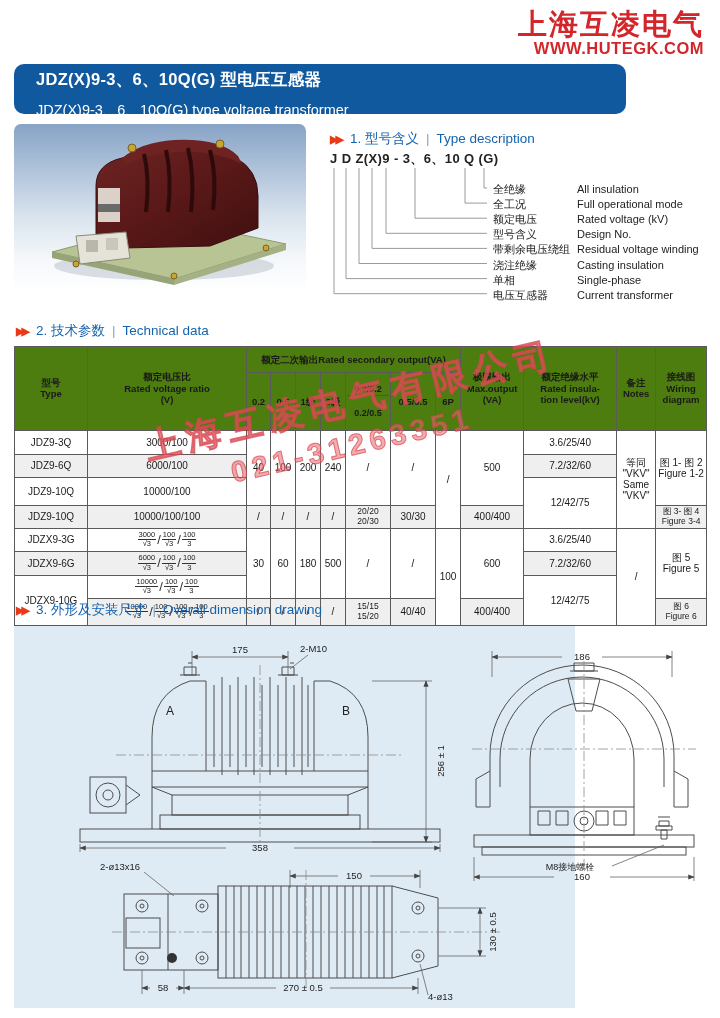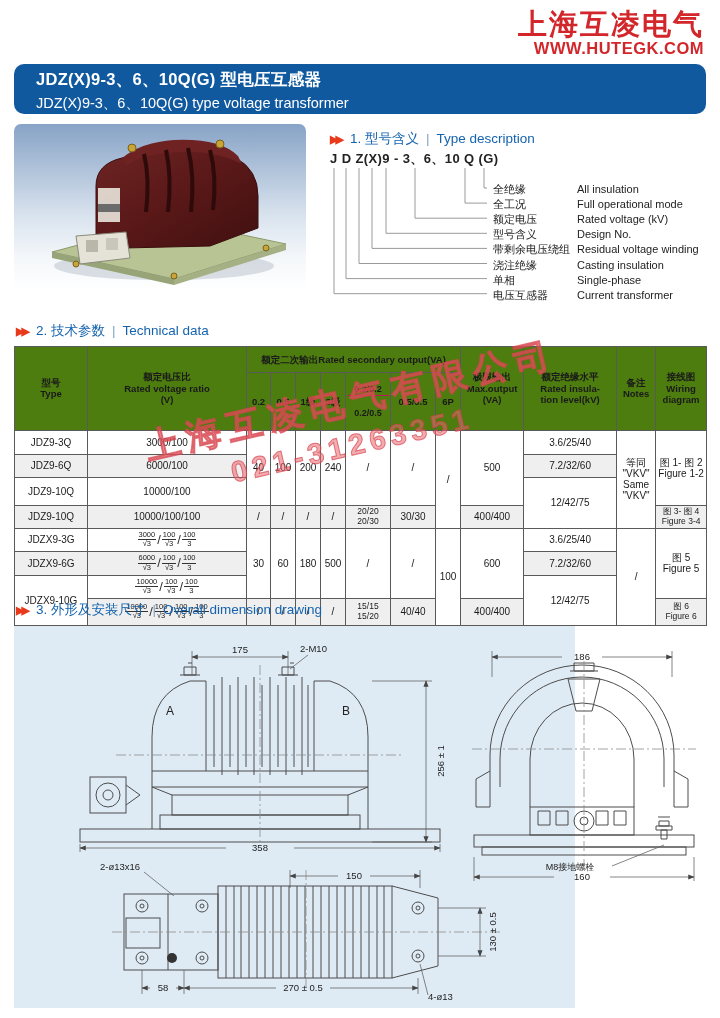--- a/index.html
+++ b/index.html
@@ -5,24 +5,24 @@
   * { margin:0; padding:0; box-sizing:border-box; }
   html,body { background:#fff; }
   body { font-family:"Liberation Sans", sans-serif; }
   .page { position:relative; width:720px; height:1018px; background:#ffffff; overflow:hidden; margin:0 auto; }
 
   
   .logo { position:absolute; top:5px; right:16px; font-size:29px; font-weight:bold; color:#d3262b; letter-spacing:2px; }
   .website { position:absolute; top:39px; right:16px; font-size:16.5px; font-weight:bold; color:#d3262b; letter-spacing:.5px; }
 
   
-  .title-bar { position:absolute; left:14px; top:64px; width:692px; height:50px;
+  .title-bar { position:absolute; left:14px; top:64px; width:612px; height:50px;
     background:#11599f; border-radius:10px; color:#fff; padding:5px 0 0 22px; }
   .title-bar .t1 { font-size:16.5px; font-weight:bold; letter-spacing:.3px; }
-  .title-bar .t2 { font-size:14.5px; margin-top:3px; }
+  .title-bar .t2 { font-size:14.5px; margin-top:10px; }
 
   
   .photo { position:absolute; left:14px; top:124px; width:292px; height:167px; border-radius:7px; overflow:hidden; }
 
   
   .sec-head { position:absolute; font-size:13.5px; white-space:nowrap; color:#1563ae; }
   .sec-head .arrows { color:#e8391b; font-size:11px; letter-spacing:-3px; margin-right:9px; font-weight:bold; }
   .sec-head .sh-zh { font-weight:normal; }
   .sec-head .sh-sep { color:#7fa3c6; font-weight:normal; margin:0 7px; }
   .sec-head .sh-en { font-weight:normal; }

